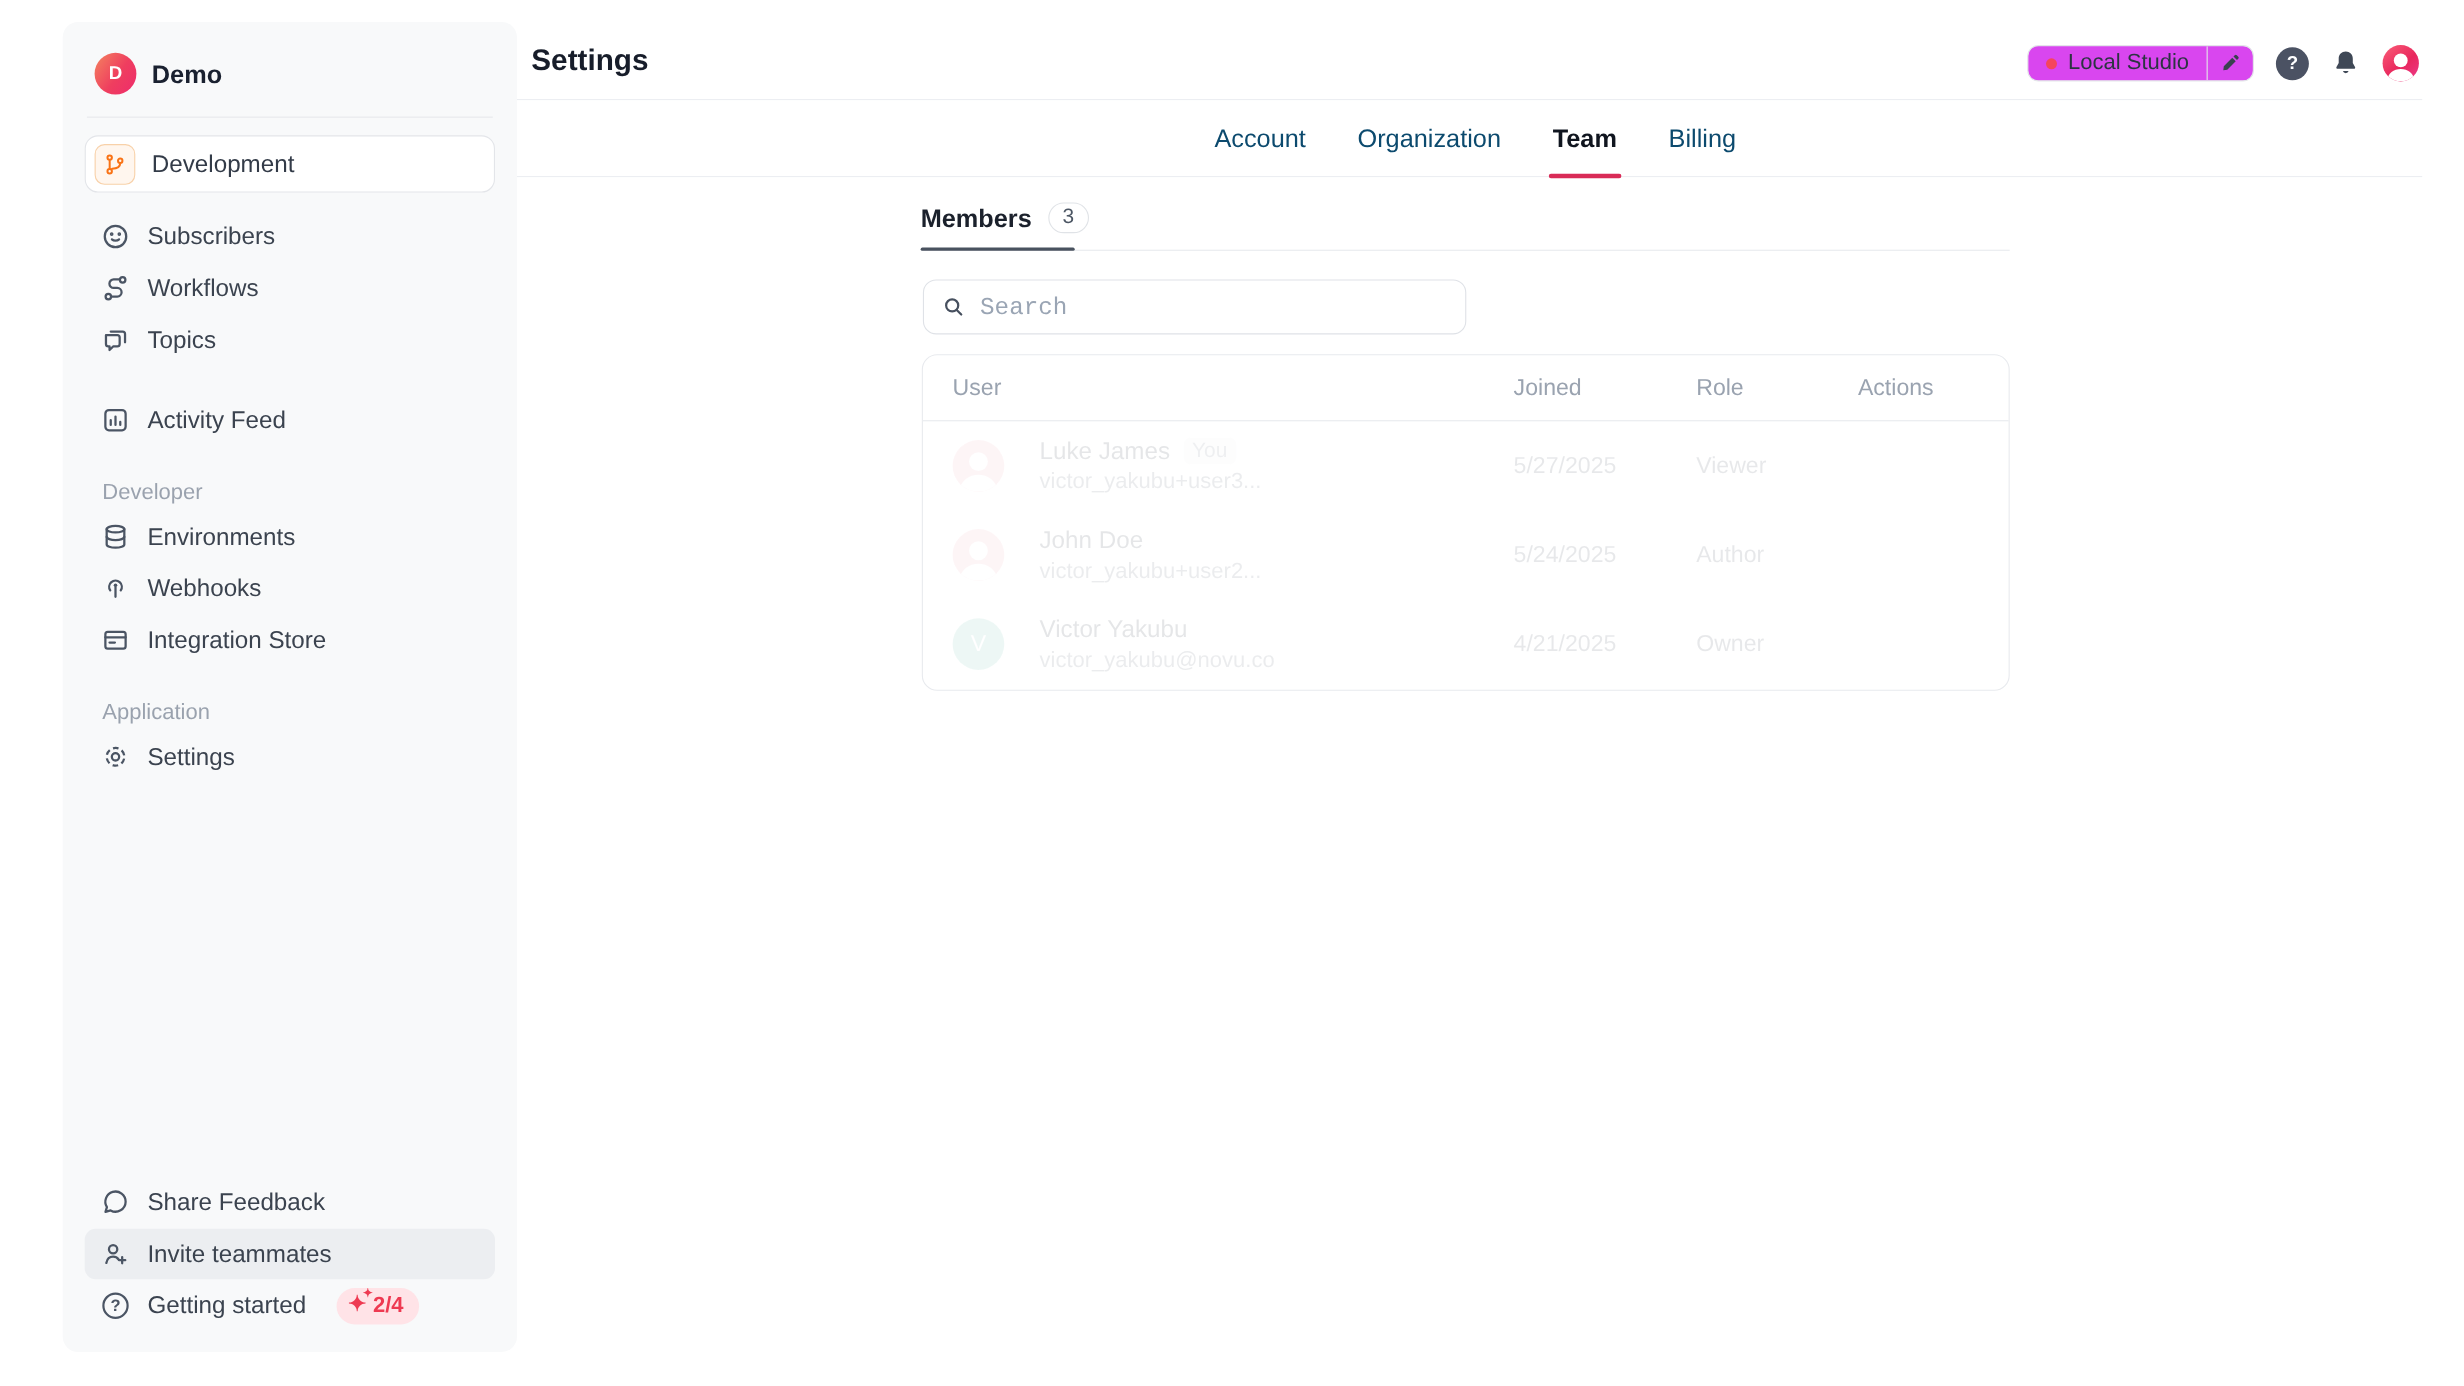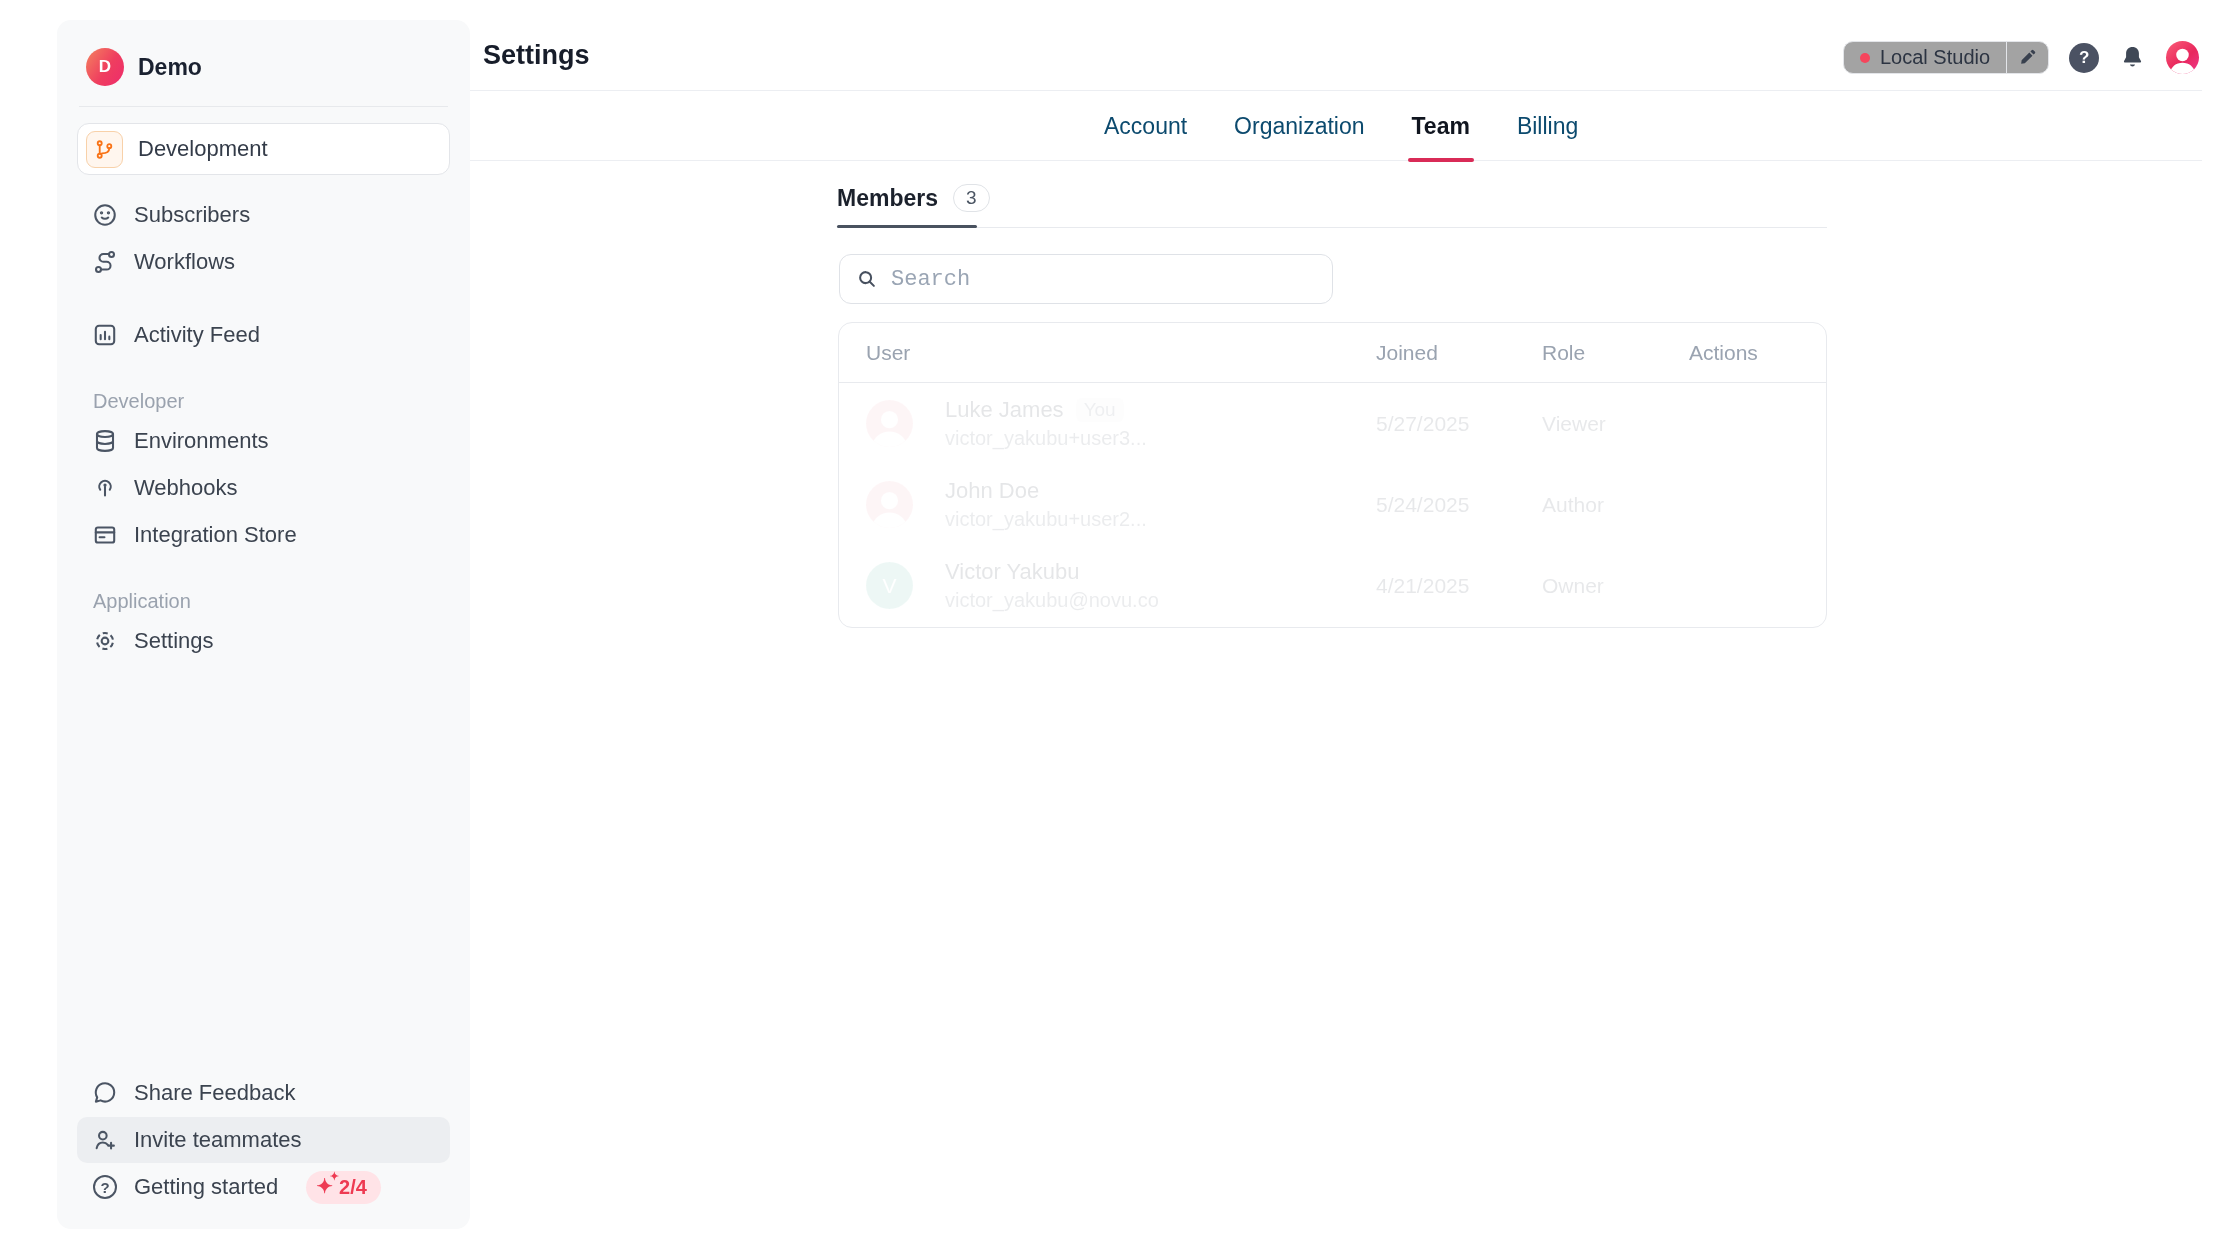--- a/index.html
+++ b/index.html
@@ -37,21 +37,21 @@
   .gs-badge{margin-left:12px;display:inline-flex;align-items:flex-start;gap:6px;background:var(--badge-bg);color:var(--badge-text);
     border-radius:999px;padding:5px 14px 5px 10px;font-size:20px;font-weight:700}
   .spark{position:relative;line-height:1}
   .spark::before{content:"✦";font-size:20px}
   .spark::after{content:"✦";font-size:11px;position:absolute;top:-5px;right:-6px}
 
   
   .page-title{position:absolute;left:483px;top:40px;font-size:27px;font-weight:700;color:var(--title)}
   .hdr-line{position:absolute;left:470px;top:90px;width:1732px;height:1px;background:var(--line)}
   .top-controls{position:absolute;left:1843px;top:41px;display:flex;align-items:center;gap:20px}
-  .studio-pill{display:flex;align-items:stretch;height:33px;border:1px solid #e3e5e9;border-radius:10px;background:#a3a3a3;overflow:hidden}
+  .studio-pill{display:flex;align-items:stretch;height:33px;border:1px solid #e3e5e9;border-radius:10px;background:#d946ef;overflow:hidden}
   .studio-main{display:flex;align-items:center;gap:10px;padding:0 16px;cursor:pointer}
   .studio-dot{width:10px;height:10px;border-radius:50%;background:var(--red-dot)}
   .studio-label{font-size:20px;color:#2c3442;white-space:nowrap}
   .studio-edit{width:42px;display:flex;align-items:center;justify-content:center;border-left:1px solid #e3e5e9;cursor:pointer}
   .help-btn{width:30px;height:30px;border-radius:50%;background:#4b5263;display:flex;align-items:center;justify-content:center;cursor:pointer}
   .help-btn::after{content:"?";color:#fff;font-size:17px;font-weight:700}
   .bell-btn{cursor:pointer;color:#3f4856}
   .user-avatar{width:33px;height:33px;border-radius:50%;background:linear-gradient(140deg,#fb5e77 0%,#e8275d 55%,#ee3a8c 100%);
     overflow:hidden;display:flex;align-items:flex-end;justify-content:center;cursor:pointer}
 
@@ -131,20 +131,29 @@
     <div class="side-item">
       <span class="icn">
         <svg width="26" height="26" viewBox="0 0 24 24" fill="none" stroke="currentColor" stroke-width="1.9" stroke-linecap="round">
           <circle cx="6" cy="19" r="2.3"></circle>
             <circle cx="18" cy="5" r="2.3"></circle>
           <path d="M8.6 19h4.9a3.6 3.6 0 0 0 0-7.2h-3a3.6 3.6 0 0 1 0-7.2h4.9"></path>
         </svg>
       </span>
       <span class="lbl">Workflows</span>
     </div>
+    <div class="side-item">
+      <span class="icn">
+        <svg width="26" height="26" viewBox="0 0 24 24" fill="none" stroke="currentColor" stroke-width="1.9" stroke-linecap="round" stroke-linejoin="round">
+          <path d="M8 5h10a2 2 0 0 1 2 2v7"></path>
+          <path d="M4 8h9.5a2 2 0 0 1 2 2v5.5a2 2 0 0 1-2 2H10l-3 3v-3H6a2 2 0 0 1-2-2V8z"></path>
+        </svg>
+      </span>
+      <span class="lbl">Topics</span>
+    </div>
 
     <div class="side-section">
       <div class="side-item">
         <span class="icn">
           <svg width="26" height="26" viewBox="0 0 24 24" fill="none" stroke="currentColor" stroke-width="1.9" stroke-linecap="round">
             <rect x="3.5" y="3.5" width="17" height="17" rx="3"></rect>
             <path d="M8 16v-4M12 16V9M16 16v-2.5"></path>
           </svg>
         </span>
         <span class="lbl">Activity Feed</span>

